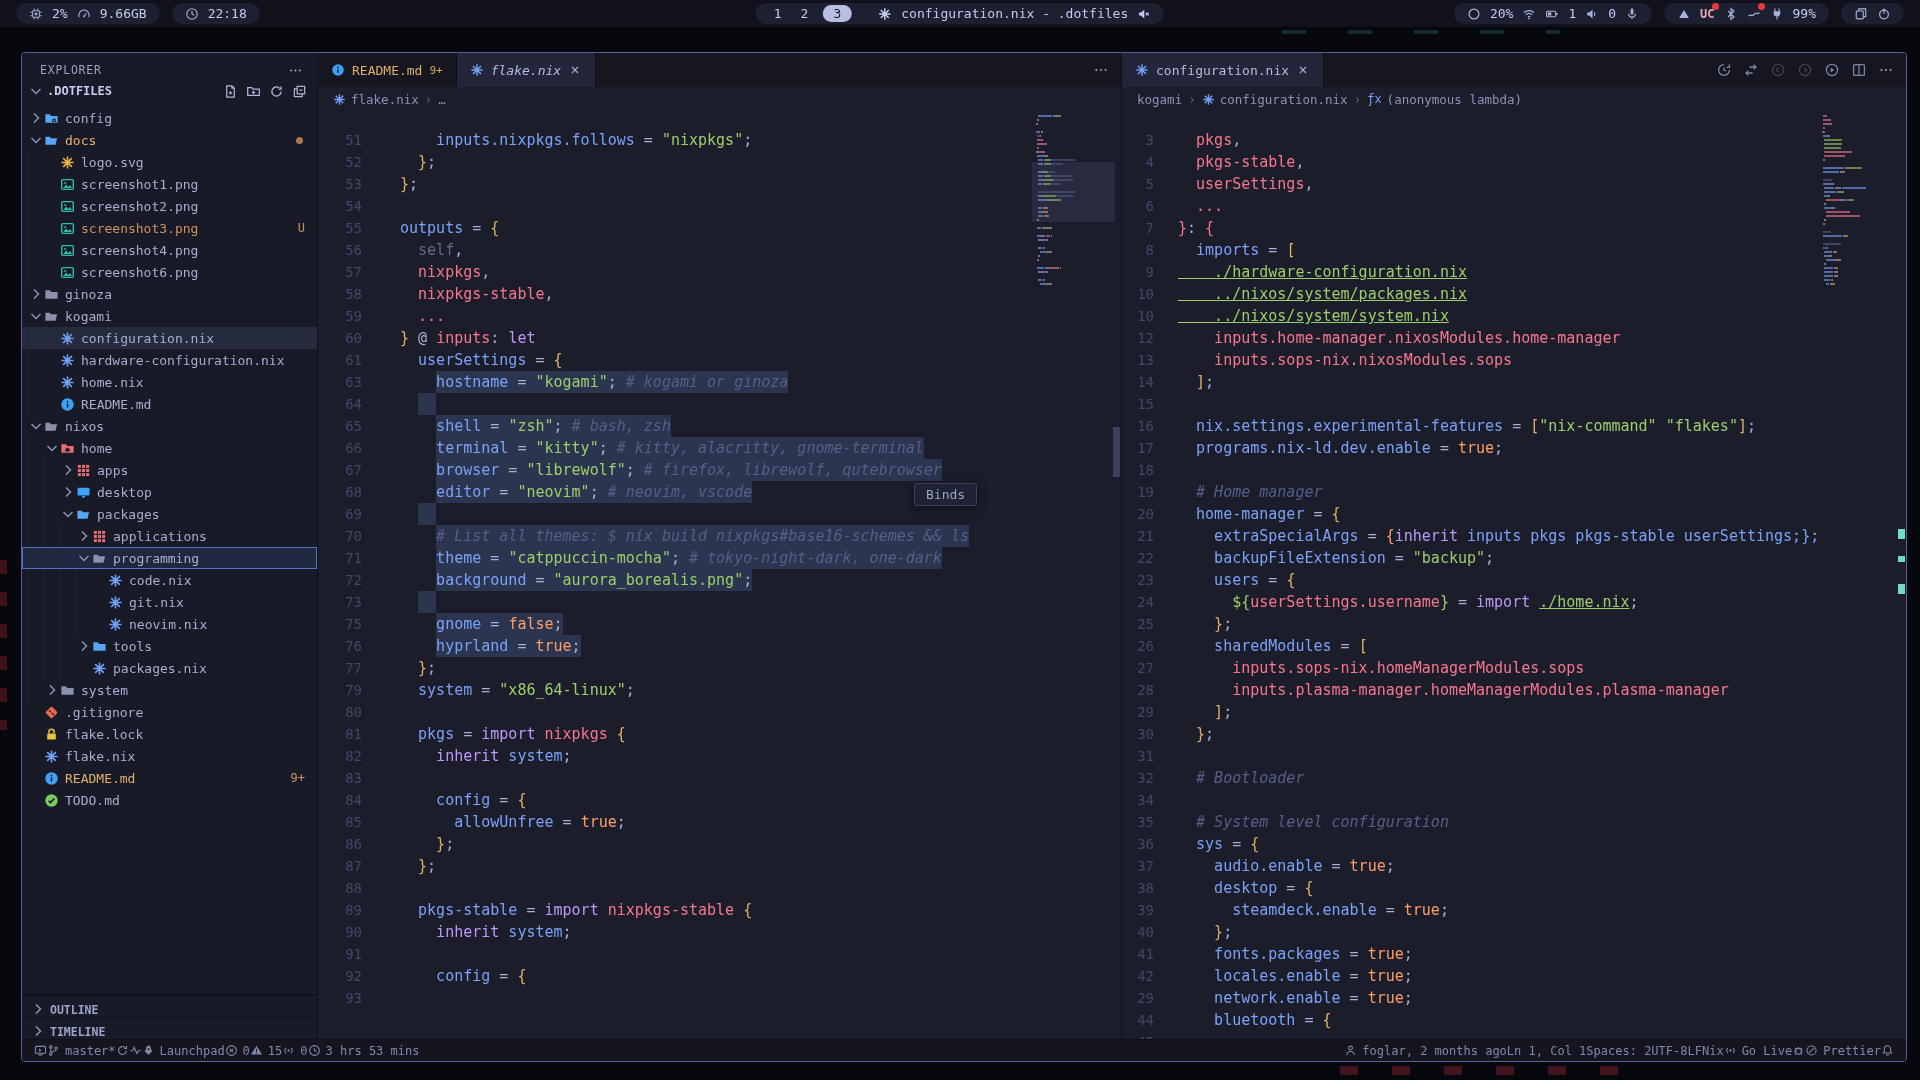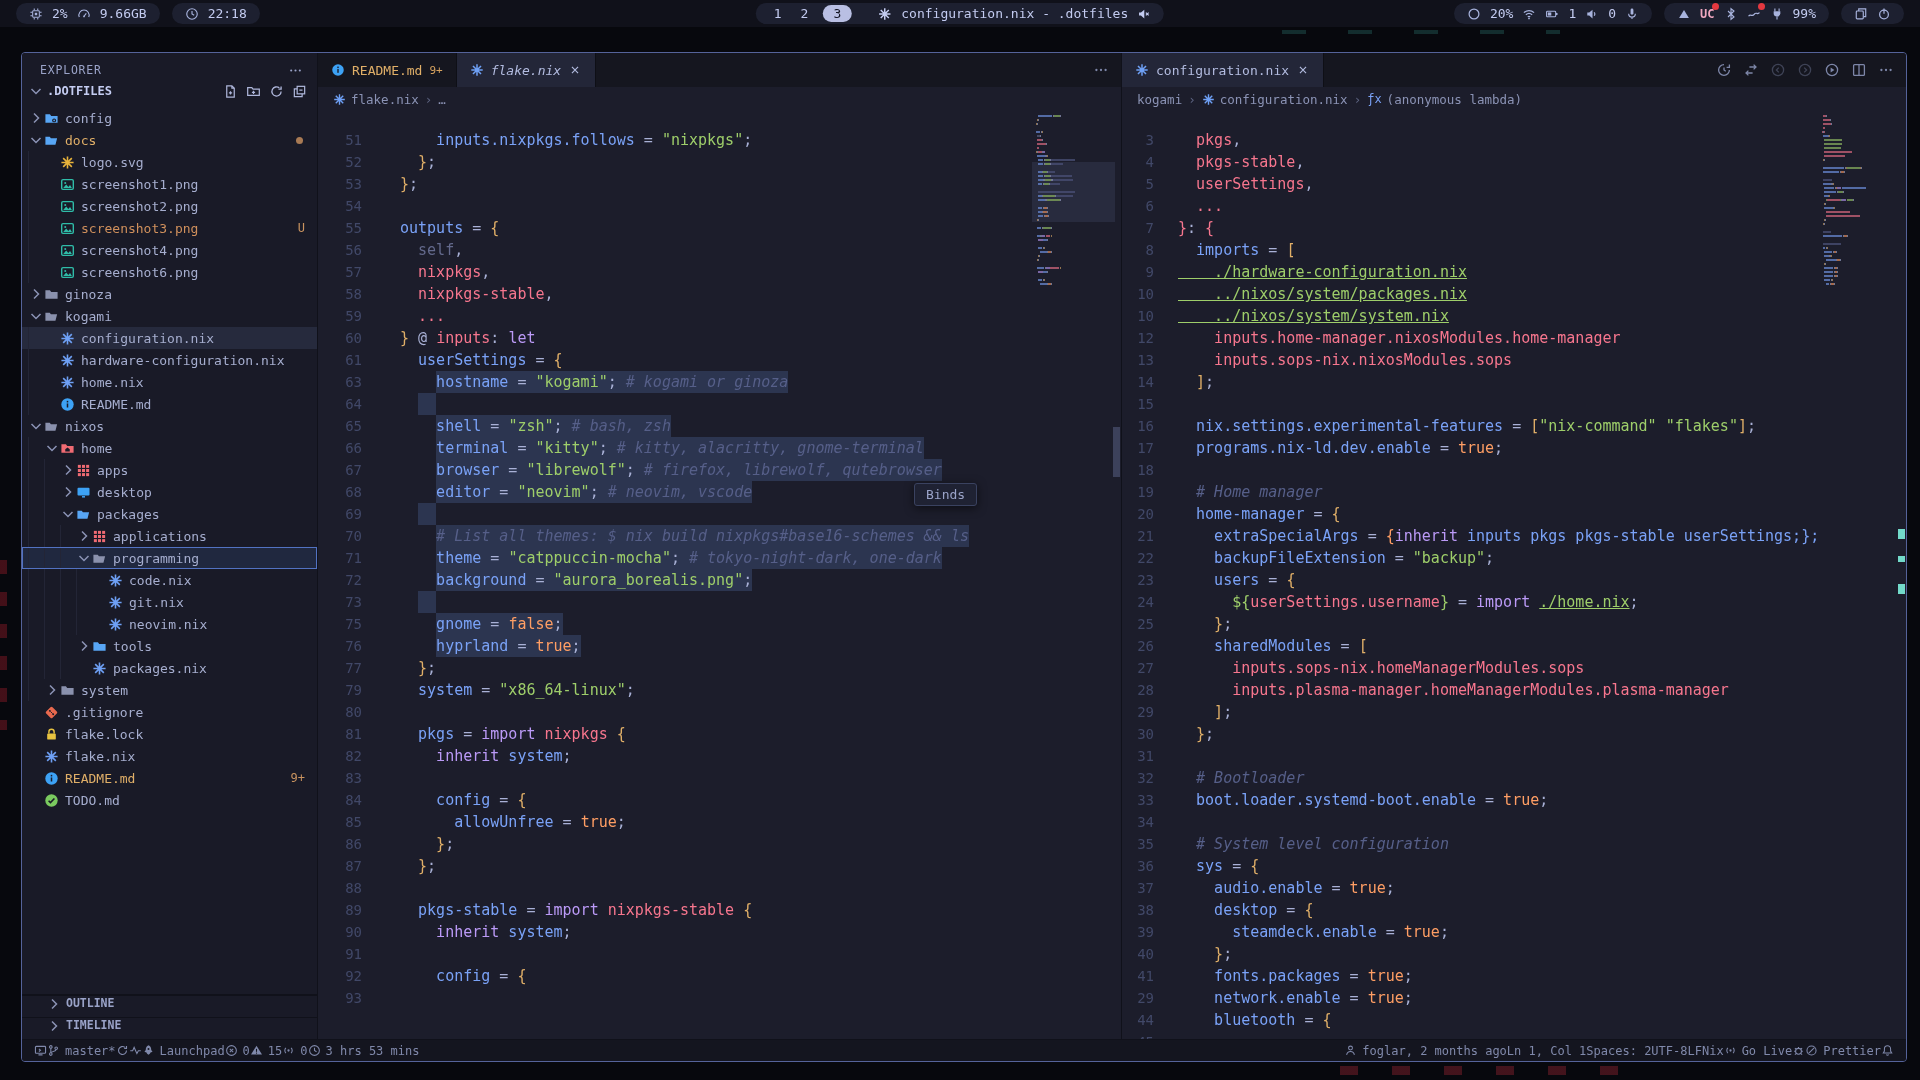--- a/index.html
+++ b/index.html
@@ -39,21 +39,21 @@
   .row{height:22px;display:flex;align-items:center;padding-left:6px;padding-right:6px;cursor:default;white-space:nowrap;}
   .row.selected{background:#262a3d;}
   .row.focused{background:#20283f;outline:1px solid #5272c2;outline-offset:-1px;}
   .guide{flex:none;width:16px;height:22px;border-left:1px solid #232536;}
   .chev{flex:none;width:16px;height:16px;color:#8b93b5;display:inline-flex;}
   .chev svg{width:100%;height:100%;}
   .row .icon{margin-right:6px;}
   .badge{margin-left:auto;color:#c9935f;font-size:12px;padding-right:6px;}
   .mdot{margin-left:auto;margin-right:8px;width:7px;height:7px;border-radius:50%;background:#a87a54;}
   #sbBottom{border-top:1px solid #10111a;}
-  .sb-sec{height:22px;display:flex;align-items:flex-start;gap:4px;padding-left:24px;font-weight:bold;font-size:11.5px;color:#9aa3c8;border-top:1px solid #10111a;}
+  .sb-sec{height:22px;display:flex;align-items:flex-end;gap:4px;padding-left:8px;font-weight:bold;font-size:11.5px;color:#9aa3c8;border-top:1px solid #10111a;}
   
   .editor{display:flex;flex-direction:column;min-width:0;}
   #edL{width:804px;flex:none;border-right:1px solid #10111a;}
   #edR{flex:1;}
   .tabbar{height:34px;background:#15161f;display:flex;align-items:stretch;flex:none;}
   .tabs{display:flex;}
   .tab{display:flex;align-items:center;gap:7px;padding:0 13px;border-right:1px solid #0e0f16;font-size:13px;color:#7d849f;cursor:default;}
   .tab.active{background:#232638;color:#b3bce0;}
   .tab .lbl.italic{font-style:italic;}
   .tab-badge{font-size:11px;color:#d8a35f;}
@@ -1145,29 +1145,29 @@
             <div class="line"><span class="num">23</span><div class="ltext"><span class="tok-b">    users</span><span class="tok-w"> = </span><span class="tok-y">{</span></div></div>
             <div class="line"><span class="num">24</span><div class="ltext"><span class="tok-g">      ${</span><span class="tok-r">userSettings.username</span><span class="tok-g">}</span><span class="tok-w"> = </span><span class="tok-p">import</span><span class="tok-w"> </span><span class="tok-u">./home.nix</span><span class="tok-w">;</span></div></div>
             <div class="line"><span class="num">25</span><div class="ltext"><span class="tok-y">    }</span><span class="tok-w">;</span></div></div>
             <div class="line"><span class="num">26</span><div class="ltext"><span class="tok-b">    sharedModules</span><span class="tok-w"> = </span><span class="tok-y">[</span></div></div>
             <div class="line"><span class="num">27</span><div class="ltext"><span class="tok-r">      inputs.sops-nix.homeManagerModules.sops</span></div></div>
             <div class="line"><span class="num">28</span><div class="ltext"><span class="tok-r">      inputs.plasma-manager.homeManagerModules.plasma-manager</span></div></div>
             <div class="line"><span class="num">29</span><div class="ltext"><span class="tok-y">    ]</span><span class="tok-w">;</span></div></div>
             <div class="line"><span class="num">30</span><div class="ltext"><span class="tok-y">  }</span><span class="tok-w">;</span></div></div>
             <div class="line"><span class="num">31</span><div class="ltext"></div></div>
             <div class="line"><span class="num">32</span><div class="ltext"><span class="tok-c">  # Bootloader</span></div></div>
-            <div class="line"><span class="num">33</span><div class="ltext"><span class="tok-b">  boot.loader.systemd-boot.enable</span><span class="tok-w"> = </span><span class="tok-o">true</span><span class="tok-w">;</span></div></div>
             <div class="line"><span class="num">34</span><div class="ltext"></div></div>
             <div class="line"><span class="num">35</span><div class="ltext"><span class="tok-c">  # System level configuration</span></div></div>
             <div class="line"><span class="num">36</span><div class="ltext"><span class="tok-b">  sys</span><span class="tok-w"> = </span><span class="tok-y">{</span></div></div>
             <div class="line"><span class="num">37</span><div class="ltext"><span class="tok-b">    audio.enable</span><span class="tok-w"> = </span><span class="tok-o">true</span><span class="tok-w">;</span></div></div>
             <div class="line"><span class="num">38</span><div class="ltext"><span class="tok-b">    desktop</span><span class="tok-w"> = </span><span class="tok-y">{</span></div></div>
             <div class="line"><span class="num">39</span><div class="ltext"><span class="tok-b">      steamdeck.enable</span><span class="tok-w"> = </span><span class="tok-o">true</span><span class="tok-w">;</span></div></div>
             <div class="line"><span class="num">40</span><div class="ltext"><span class="tok-y">    }</span><span class="tok-w">;</span></div></div>
             <div class="line"><span class="num">41</span><div class="ltext"><span class="tok-b">    fonts.packages</span><span class="tok-w"> = </span><span class="tok-o">true</span><span class="tok-w">;</span></div></div>
+            <div class="line"><span class="num">42</span><div class="ltext"><span class="tok-b">    locales.enable</span><span class="tok-w"> = </span><span class="tok-o">true</span><span class="tok-w">;</span></div></div>
             <div class="line"><span class="num">29</span><div class="ltext"><span class="tok-b">    network.enable</span><span class="tok-w"> = </span><span class="tok-o">true</span><span class="tok-w">;</span></div></div>
             <div class="line"><span class="num">44</span><div class="ltext"><span class="tok-b">    bluetooth</span><span class="tok-w"> = </span><span class="tok-y">{</span></div></div>
             <div class="line"><span class="num">45</span><div class="ltext"></div></div>
           </div>
         <div class="minimap" id="mmR">
             <div class="mm-line">
               <span class="mm-seg" style="margin-left: 1.24px; width: 2.48px; background: rgb(247, 118, 142); opacity: 0.75;"></span>
               <span class="mm-seg" style="width: 0.62px; background: rgb(169, 177, 214); opacity: 0.75;"></span>
             </div>
             <div class="mm-line">

